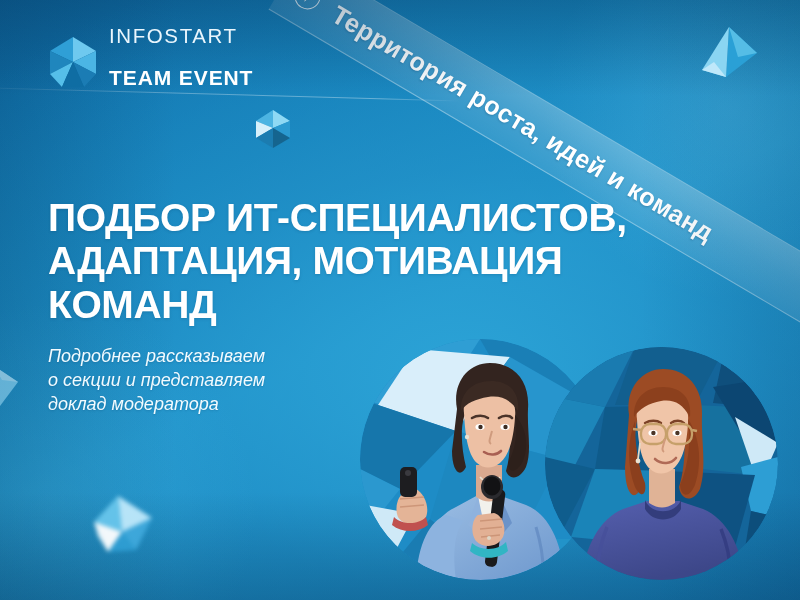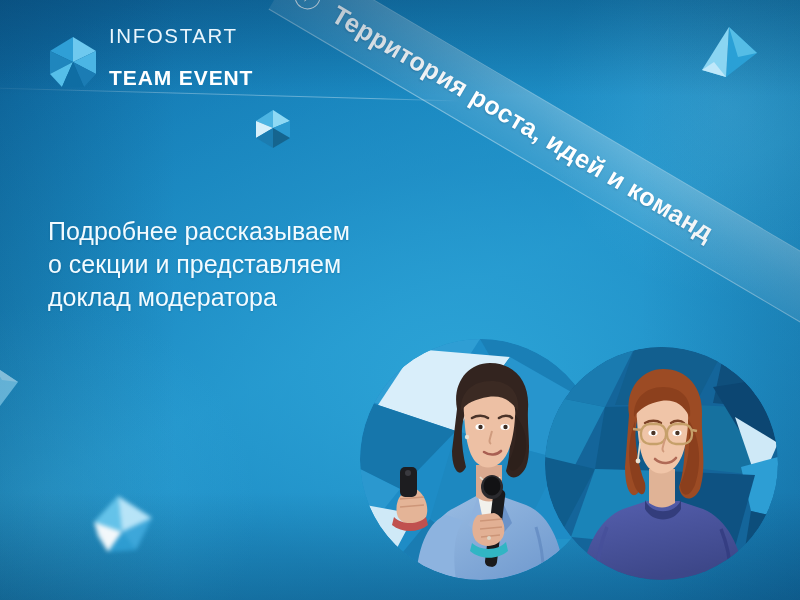--- a/index.html
+++ b/index.html
@@ -118,25 +118,26 @@
     font-size:39px;
     font-weight:bold;
     line-height:1.115;
     letter-spacing:-0.4px;
     text-shadow:0 1px 3px rgba(8,58,98,0.22);
     white-space:pre-line;
   }
   #subtitle {
     margin-top:19px;
     color:#f2fbff;
-    font-size:25px;
+    font-size:18px;
     font-weight:400;
     line-height:1.32;
     white-space:pre-line;
     text-shadow:0 1px 2px rgba(8,58,98,0.22);
+    font-style:italic;
   }
 
   
   .portrait {
     position:absolute;
     border-radius:50%;
     overflow:hidden;
   }
   #portrait-left  { left:360px; top:339px; width:241px; height:241px; z-index:4; }
   #portrait-right { left:545px; top:347px; width:233px; height:233px; z-index:5; }
@@ -377,19 +378,22 @@
       <polygon points="48,38 25,26 36,51" fill="#1b7cb4"></polygon>
       <polygon points="14,51 25,26 36,51" fill="#0f6da3"></polygon>
     </svg>
     <span id="logo-words">
       <span id="logo-line1">INFOSTART</span>
       <span id="logo-line2">TEAM EVENT</span>
     </span>
   </div>
 
   <div id="copy">
+    <h1 id="headline">ПОДБОР ИТ-СПЕЦИАЛИСТОВ,
+АДАПТАЦИЯ, МОТИВАЦИЯ
+КОМАНД</h1>
     <p id="subtitle">Подробнее рассказываем
 о секции и представляем
 доклад модератора</p>
   </div>
 
   <div class="deco vignette"></div>
 </div>
 
 </body></html>

